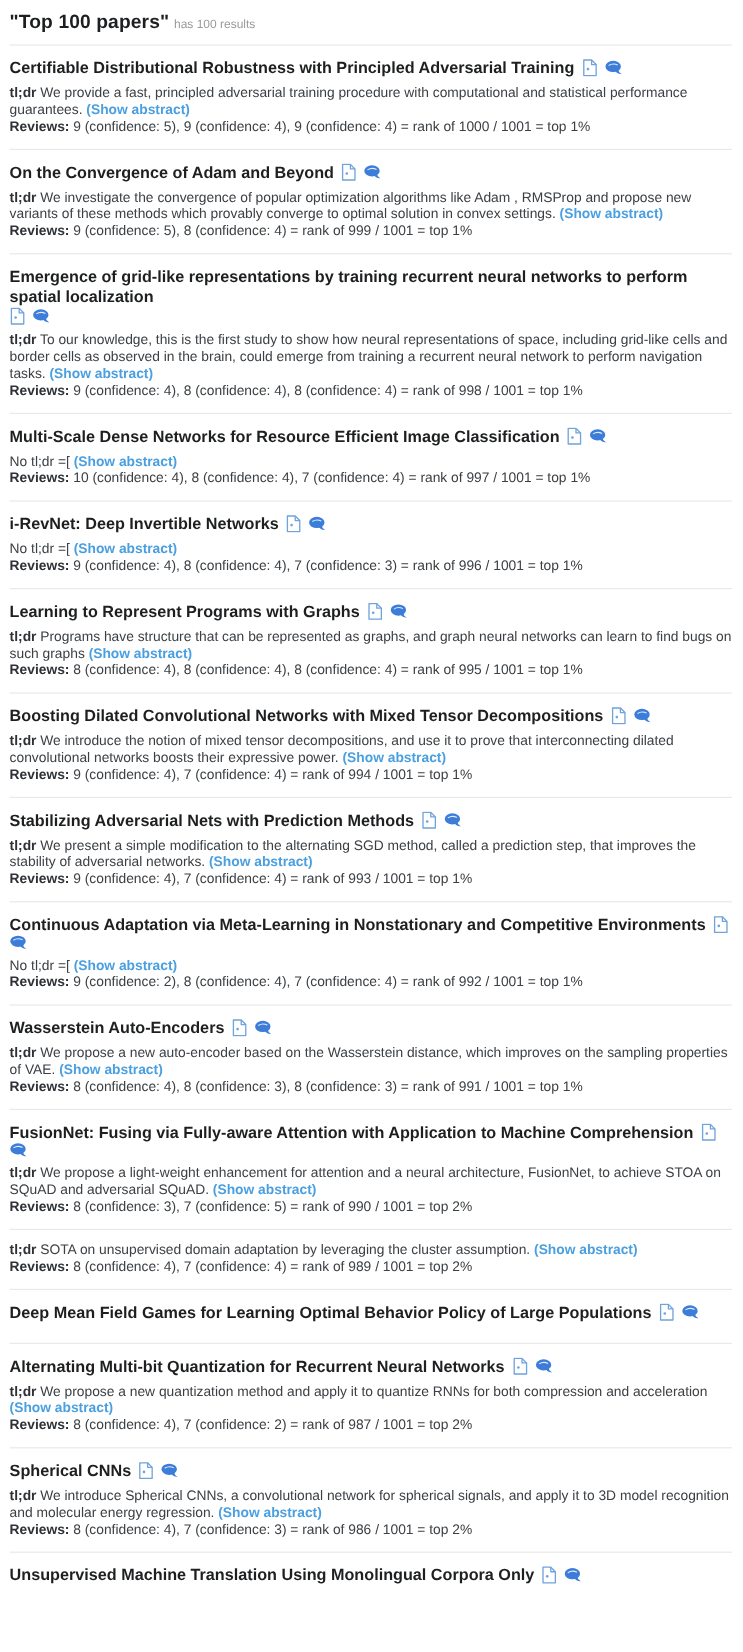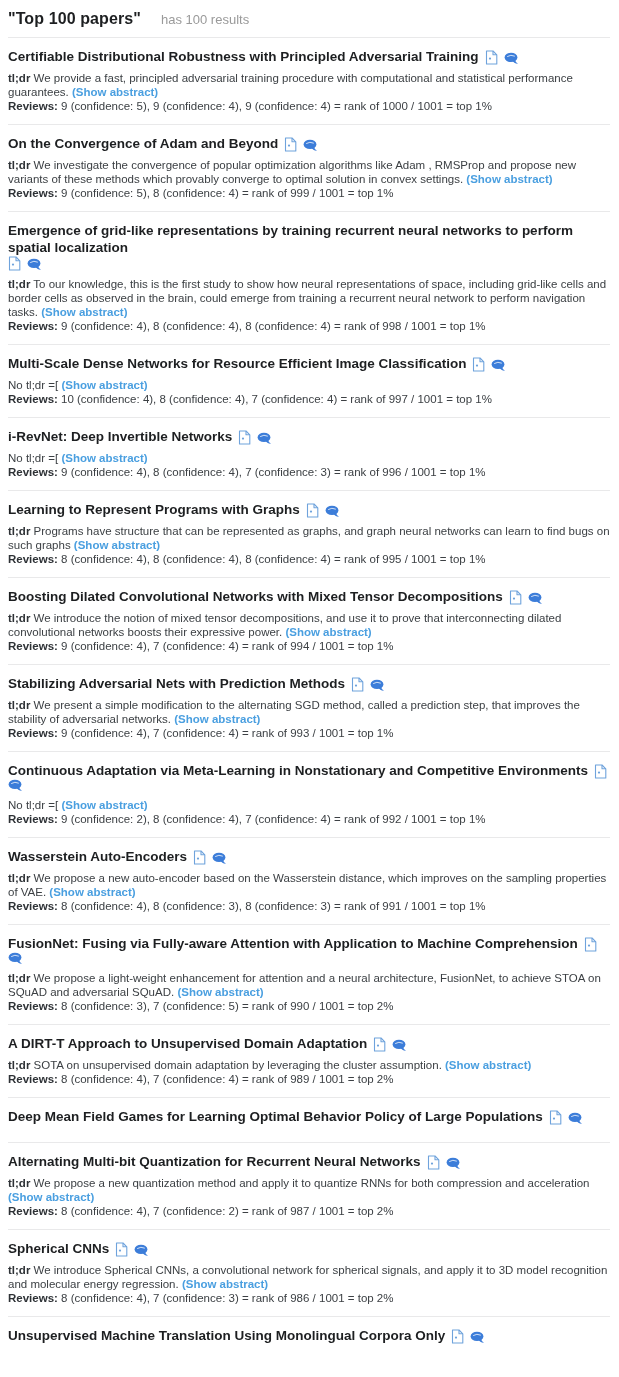--- a/index.html
+++ b/index.html
@@ -26,32 +26,32 @@
     padding:2px 0 9px 0;
     border-bottom:1px solid var(--divider);
   }
   .header-title{
     font-size:16px;
     font-weight:bold;
     color:var(--title-text);
     letter-spacing:.1px;
   }
   .header-sub{
-    font-size:13px;
+    font-size:10px;
     color:var(--subtitle-gray);
-    margin-left:20px;
+    margin-left:4px;
   }
   .paper{
     padding:10px 0 11px 0;
     border-bottom:1px solid var(--divider);
   }
   .paper:last-child{border-bottom:none;}
   .title-row{
     display:flex;
-    align-items:flex-end;
+    align-items:center;
     flex-wrap:wrap;
     gap:0 6px;
     margin-bottom:6px;
   }
   .paper-title{
     font-size:13.5px;
     font-weight:bold;
     color:var(--title-text);
     line-height:17px;
   }
@@ -320,37 +320,20 @@
           <path d="M8.5 8.5 Q9.5 11.5 14 11.8 Q11.2 10.2 11 7.6 Z" fill="#3c7dd9"></path>
           <path d="M3.2 4.6 q3.6 -2.4 7.6 -0.4" fill="none" stroke="#ffffff" stroke-width="0.9" opacity="0.85"></path>
         </svg>
       </span>
     </div>
     <p class="tldr"><b>tl;dr</b><span> We propose a light-weight enhancement for attention and a neural architecture, FusionNet, to achieve STOA on SQuAD and adversarial SQuAD. </span><a class="abstract-link">(Show abstract)</a></p>
     <p class="reviews"><b>Reviews:</b><span> 8 (confidence: 3), 7 (confidence: 5) = rank of 990 / 1001 = top 2%</span></p>
   </div>
 
   <div class="paper">
-    <div class="title-row">
-      <span class="paper-title">A DIRT-T Approach to Unsupervised Domain Adaptation</span>
-      <span class="icon">
-        <svg width="13" height="15" viewBox="0 0 13 15">
-          <path d="M1.5 1 h6.5 l3.8 3.8 V14 H1.5 Z" fill="#ffffff" stroke="#6fa3dc" stroke-width="1.1" stroke-linejoin="round"></path>
-          <path d="M8 1 v3.8 h3.8" fill="none" stroke="#6fa3dc" stroke-width="1.1" stroke-linejoin="round"></path>
-          <circle cx="5" cy="8.6" r="1.1" fill="#6fa3dc"></circle>
-        </svg>
-      </span>
-      <span class="icon">
-        <svg width="15" height="13" viewBox="0 0 15 13">
-          <ellipse cx="7" cy="5.4" rx="6.4" ry="4.7" fill="#3c7dd9"></ellipse>
-          <path d="M8.5 8.5 Q9.5 11.5 14 11.8 Q11.2 10.2 11 7.6 Z" fill="#3c7dd9"></path>
-          <path d="M3.2 4.6 q3.6 -2.4 7.6 -0.4" fill="none" stroke="#ffffff" stroke-width="0.9" opacity="0.85"></path>
-        </svg>
-      </span>
-    </div>
     <p class="tldr"><b>tl;dr</b><span> SOTA on unsupervised domain adaptation by leveraging the cluster assumption. </span><a class="abstract-link">(Show abstract)</a></p>
     <p class="reviews"><b>Reviews:</b><span> 8 (confidence: 4), 7 (confidence: 4) = rank of 989 / 1001 = top 2%</span></p>
   </div>
 
   <div class="paper">
     <div class="title-row">
       <span class="paper-title">Deep Mean Field Games for Learning Optimal Behavior Policy of Large Populations</span>
       <span class="icon">
         <svg width="13" height="15" viewBox="0 0 13 15">
           <path d="M1.5 1 h6.5 l3.8 3.8 V14 H1.5 Z" fill="#ffffff" stroke="#6fa3dc" stroke-width="1.1" stroke-linejoin="round"></path>

